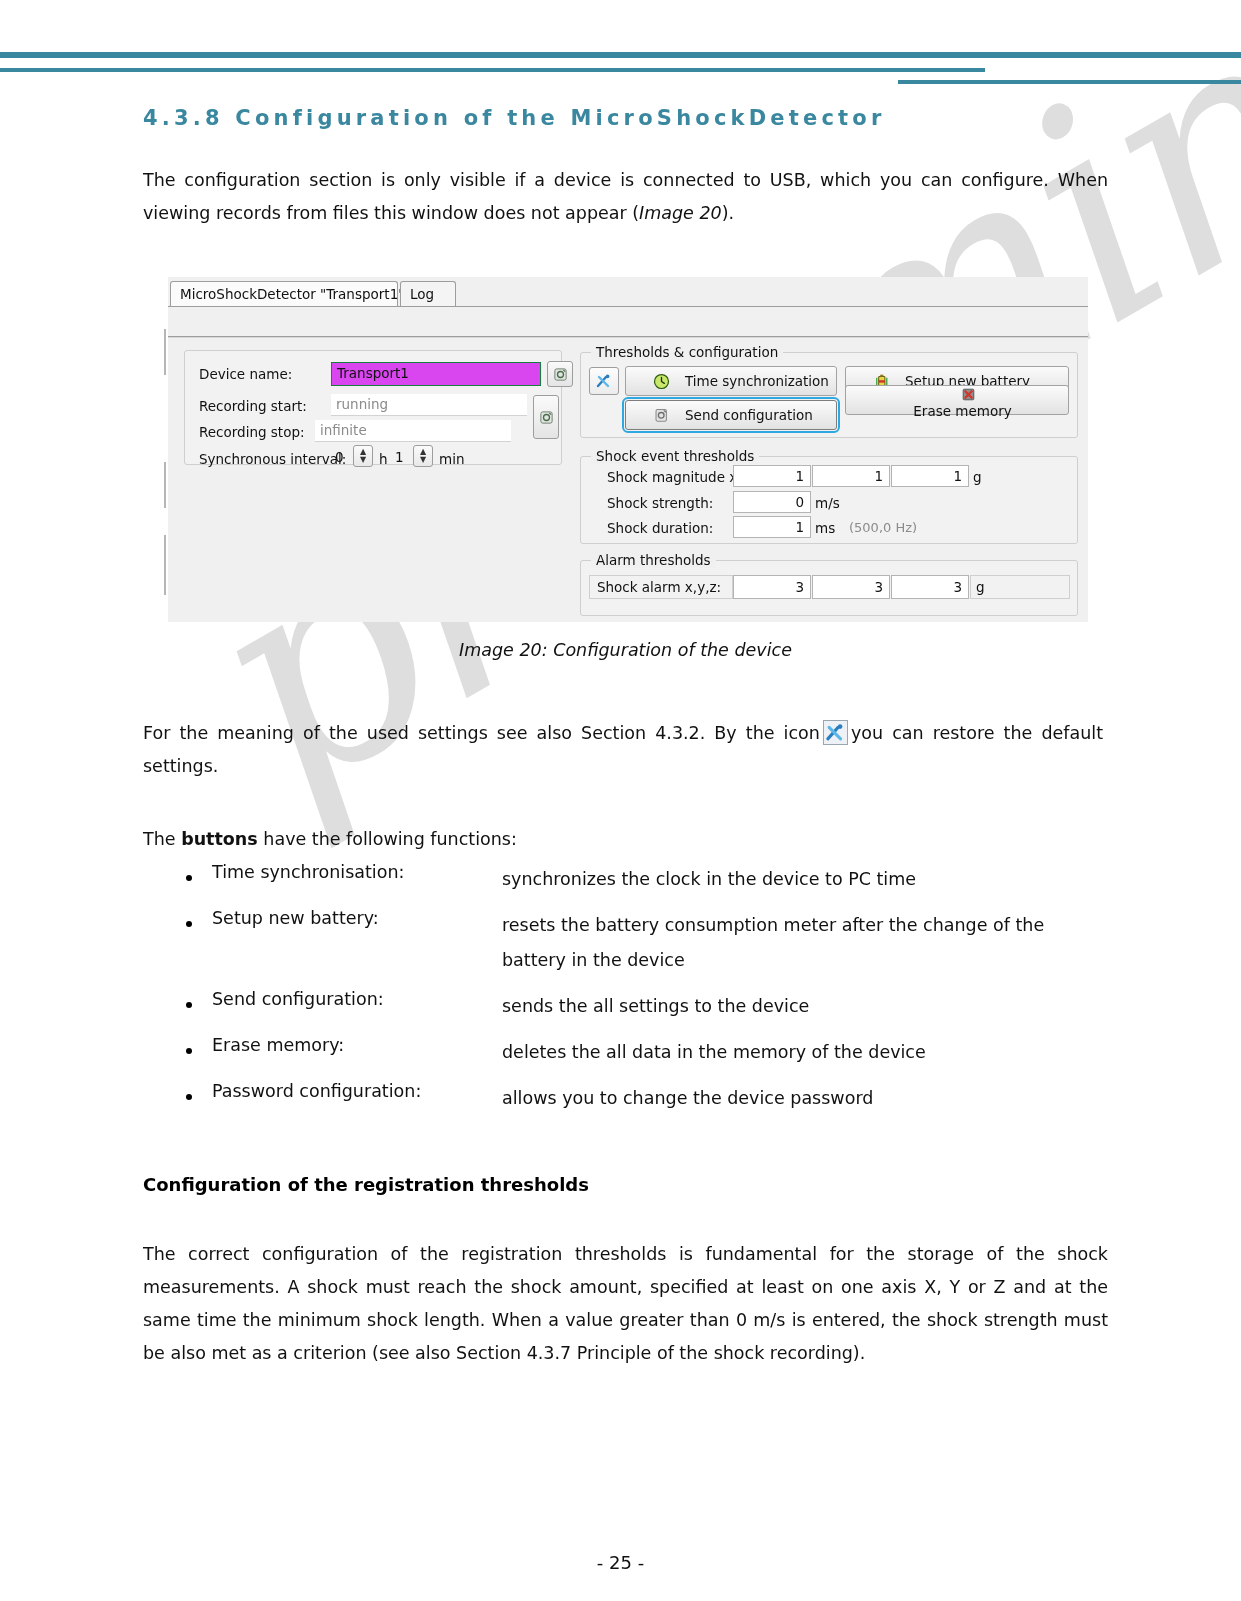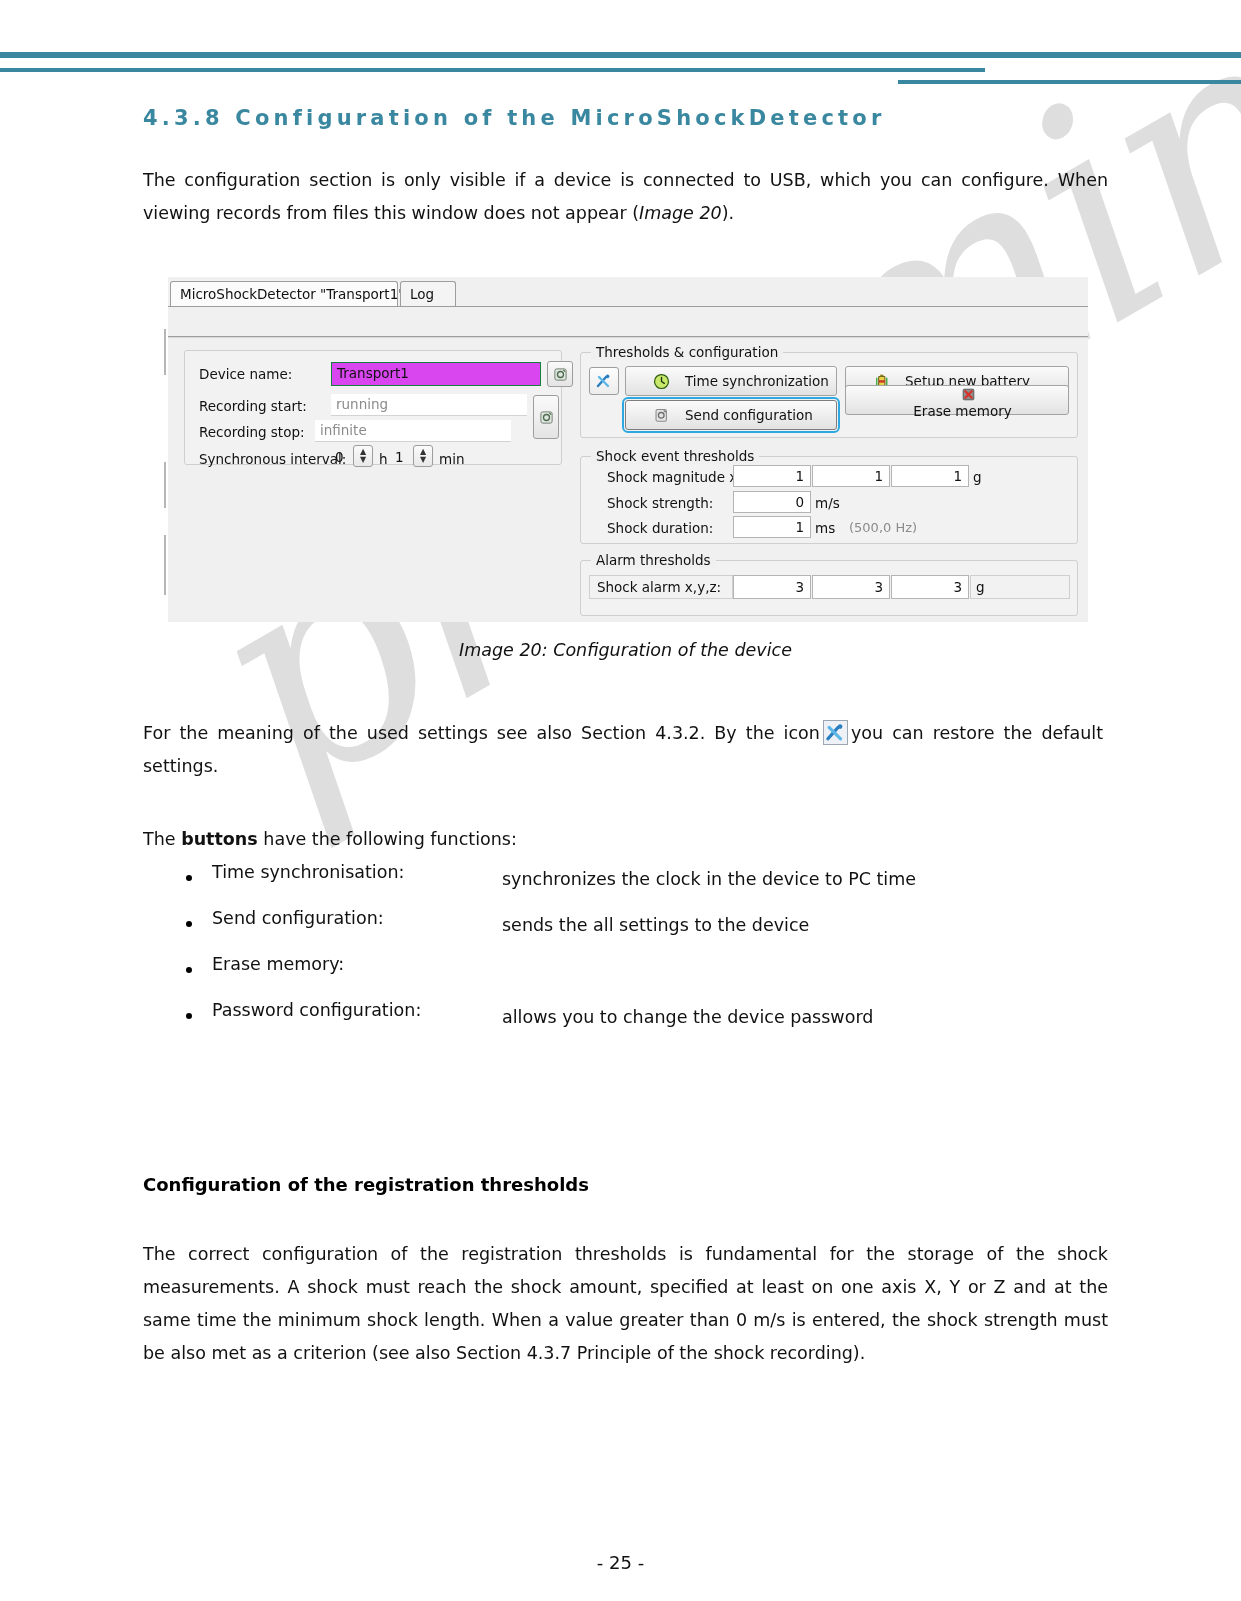--- a/index.html
+++ b/index.html
@@ -437,28 +437,34 @@
         </svg></span><span>you can restore the default settings.</span></div>
 
   <div class="para p-buttons-lead" style="text-align:left;"><span>The </span><b class="inline">buttons</b><span> have the following functions:</span></div>
 
   <div class="bullets">
     <div class="blt">
       <span class="dot"></span>
       <span class="term">Time synchronisation:</span>
       <span class="desc">synchronizes the clock in the device to PC time</span>
     </div>
+    <div class="blt tall">
+      <span class="dot"></span>
+      <span class="term">Setup new battery:</span>
+      <span class="desc" style="width:575px;">resets the battery consumption meter after the change of the battery in the device</span>
+    </div>
     <div class="blt">
       <span class="dot"></span>
       <span class="term">Send configuration:</span>
       <span class="desc">sends the all settings to the device</span>
     </div>
     <div class="blt">
       <span class="dot"></span>
       <span class="term">Erase memory:</span>
+      <span class="desc">deletes the all data in the memory of the device</span>
     </div>
     <div class="blt">
       <span class="dot"></span>
       <span class="term">Password configuration:</span>
       <span class="desc">allows you to change the device password</span>
     </div>
   </div>
 
   <div class="h-bold">Configuration of the registration thresholds</div>
 

